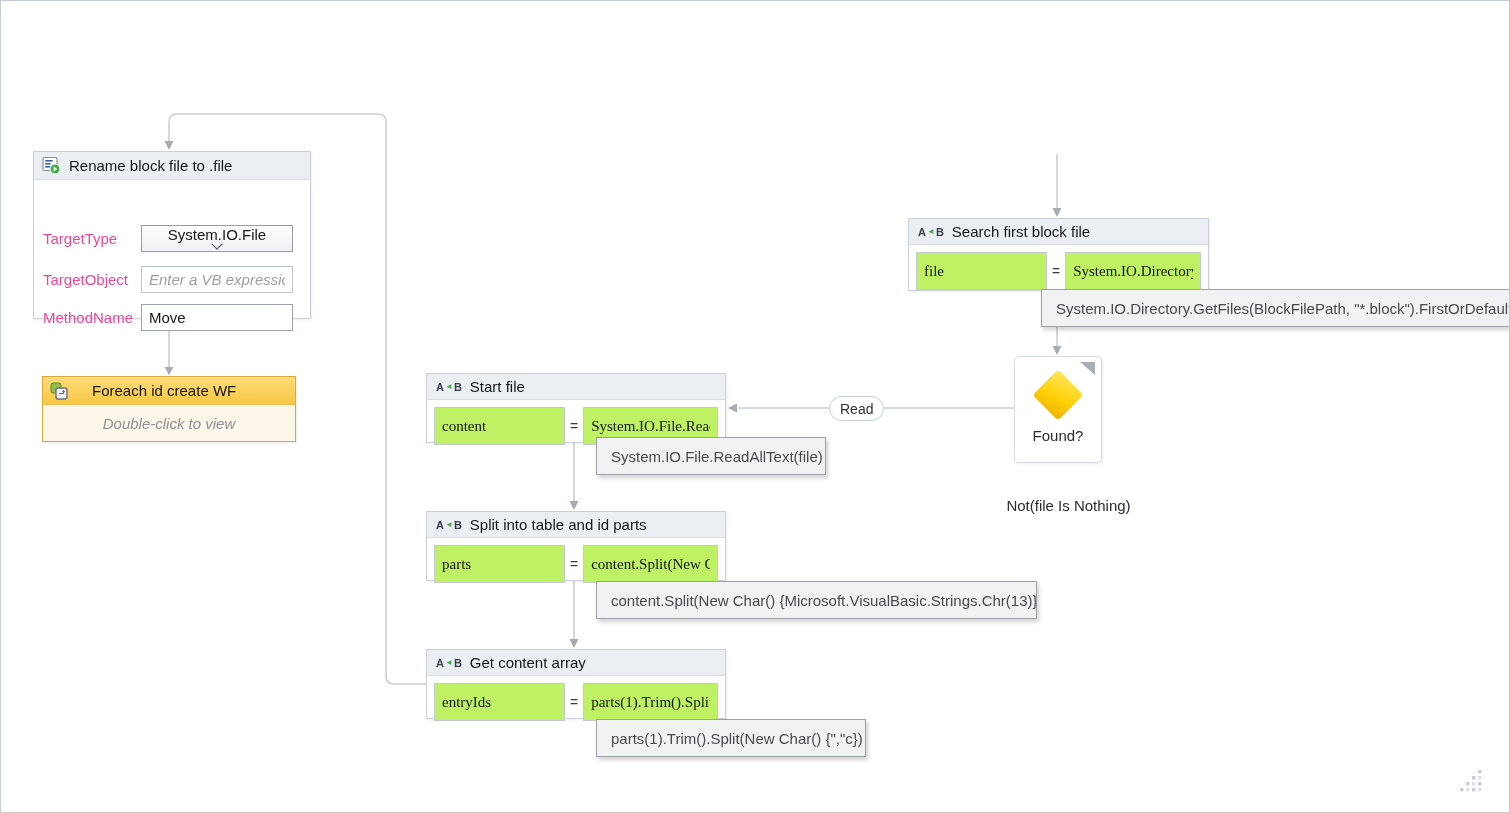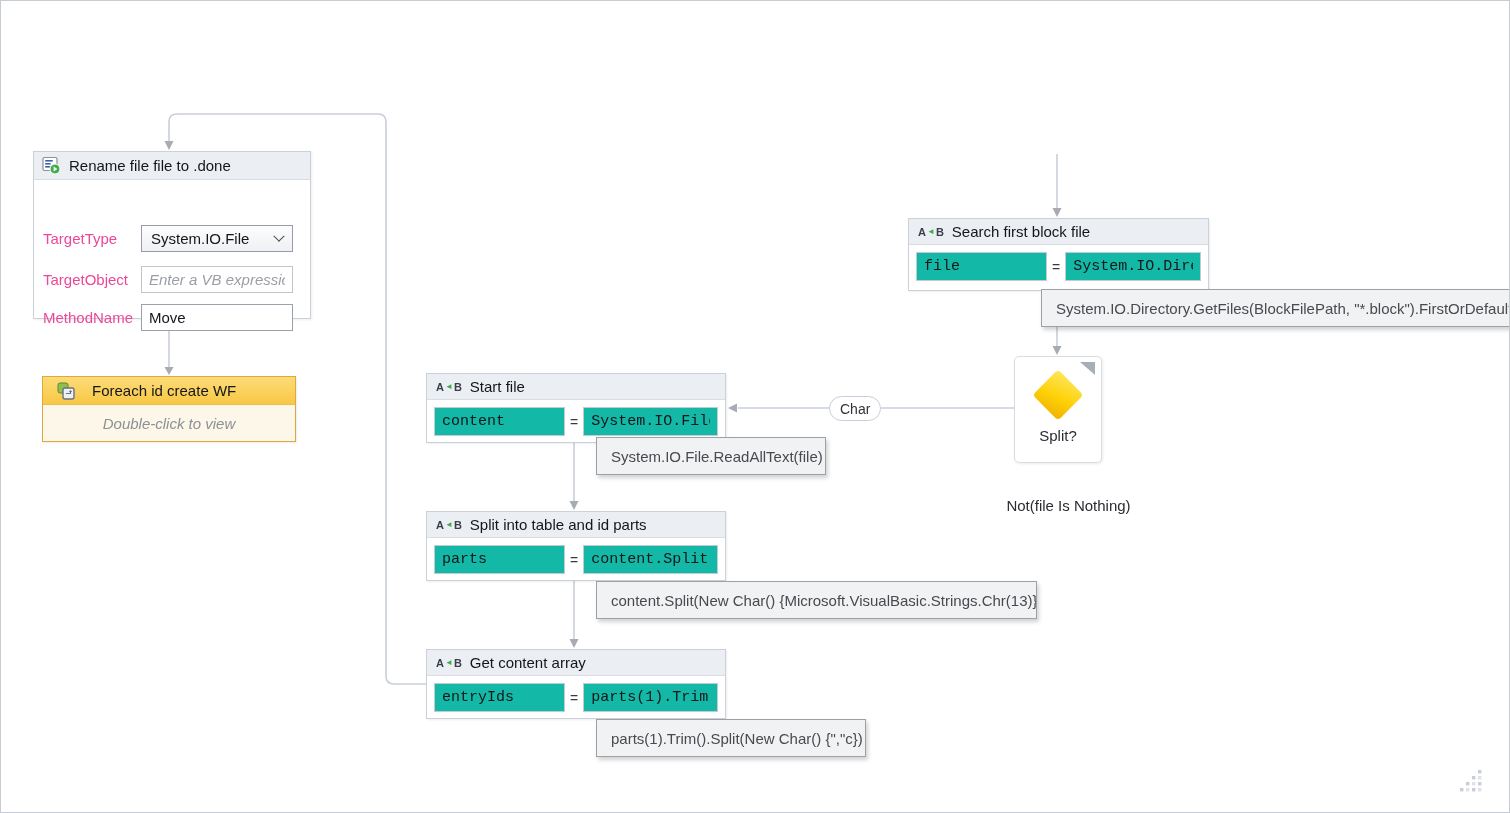--- a/index.html
+++ b/index.html
@@ -45,22 +45,22 @@
   .assign-h{
     height:25px;background:#ebeef2;border-bottom:1px solid #d9dde2;
     display:flex;align-items:center;gap:8px;padding:0 9px;
     font-size:15px;color:#15161a;white-space:nowrap;overflow:hidden;
   }
   .ab{display:flex;align-items:center;flex:none;}
   .ab .l{font-size:11px;font-weight:700;color:#3a3e48;}
   .ab .plus{color:#3fae49;font-size:8px;margin:0 1px;}
   .assign-b{display:flex;align-items:center;padding:7px 7px 0 7px;}
   .tb{
-    height:29px;border:1px solid #c3cad4;background:#14b8a6;box-sizing:border-box;
-    font-family:Liberation Mono, monospace;font-size:15px;color:#15161a;padding:0 7px;
+    height:38px;border:1px solid #c3cad4;background:#bef264;box-sizing:border-box;
+    font-family:Liberation Serif, serif;font-size:15px;color:#15161a;padding:0 7px;
     outline:none;
   }
   .tb.var{width:131px;flex:none;}
   .tb.expr{flex:1;min-width:0;}
   .eq{font-size:14px;color:#3a3a3a;margin:0 5px;flex:none;}
   
   .tooltip{
     position:absolute;z-index:3;height:38px;box-sizing:border-box;
     background:#f1f2f3;border:1px solid #9da1a6;box-shadow:2px 3px 4px rgba(0,0,0,.18);
     display:flex;align-items:center;padding:0 14px;
@@ -81,38 +81,38 @@
   .invoke-h{
     height:27px;background:#ebeef2;border-bottom:1px solid #d9dde2;
     display:flex;align-items:center;gap:8px;padding:0 8px;
     font-size:15px;color:#15161a;white-space:nowrap;overflow:hidden;
   }
   .flabel{position:absolute;left:9px;font-size:15px;color:#ec4899;line-height:27px;}
   .combo{
     position:absolute;left:107px;width:152px;height:27px;box-sizing:border-box;
     border:1px solid #979da6;background:linear-gradient(#fdfdfe,#eef0f3);
     display:flex;align-items:center;justify-content:space-between;
-    font-size:15px;color:#15161a;padding:0 9px;cursor:default;
+    font-size:15px;color:#15161a;padding:0 9px;cursor:default;flex-direction:column;
   }
   .chev{width:7px;height:7px;border-right:1.6px solid #4a4f57;border-bottom:1.6px solid #4a4f57;
     transform:rotate(45deg) translate(-2px,-2px);}
   .ftb{
     position:absolute;left:107px;width:152px;height:27px;box-sizing:border-box;
     border:1px solid #9aa1ab;background:#fff;padding:0 7px;outline:none;
     font-family:"Liberation Sans",sans-serif;font-size:15px;color:#15161a;
   }
   .ftb::placeholder{font-style:italic;color:#9b9ea5;}
   
   .foreach{
     position:absolute;z-index:2;box-sizing:border-box;
     border:1px solid #dfa83a;background:#fcf7e8;box-shadow:1px 1px 2px rgba(0,0,0,.08);
   }
   .foreach-h{
     height:27px;background:linear-gradient(#fcdb79,#f8c844);border-bottom:1px solid #eebb4e;
-    display:flex;align-items:center;gap:17px;padding:0 14px;
+    display:flex;align-items:center;gap:24px;padding:0 7px;
     font-size:15px;color:#15161a;white-space:nowrap;overflow:hidden;
   }
   .foreach-b{height:37px;display:flex;align-items:center;justify-content:center;
     font-size:15px;font-style:italic;color:#8e9097;}
   .grip{position:absolute;left:1458px;top:768px;z-index:2;}
 </style>
 </head>
 <body>
 
 <div class="stage">
@@ -152,26 +152,26 @@
     <div class="assign-b">
       <input class="tb var" value="file" style="">
       <span class="eq">=</span>
       <input class="tb expr" value="System.IO.Directory.GetFiles(BlockFilePath, &quot;*.block&quot;).FirstOrDefault()" style="">
     </div>
   </div>
 
   <div class="simplenode" style="left:1013px;top:355px;width:88px;height:107px;">
     <div class="corner-tri"></div>
     <div class="diamond"></div>
-    <div class="nodelabel" style="margin-top:14px;">Split?</div>
+    <div class="nodelabel" style="margin-top:14px;">Found?</div>
   </div>
 
   <div class="cond" style="left:985px;top:496px;width:165px;">Not(file Is Nothing)</div>
 
-  <div class="pill" style="left:828px;top:395px;">Char</div>
+  <div class="pill" style="left:828px;top:395px;">Read</div>
 
   <div class="assign" style="left:425px;top:372px;width:300px;height:70px;">
     <div class="assign-h">
       <span class="ab">
           <span class="l">A</span>
           <span class="plus">◄</span>
           <span class="l">B</span>
         </span>
       <span>Start file</span>
     </div>
@@ -217,21 +217,21 @@
   <div class="invoke" style="left:32px;top:150px;width:278px;height:168px;">
     <div class="invoke-h">
       <svg width="19" height="19" viewBox="0 0 19 19">
         <rect x="1" y="1.5" width="14" height="13" rx="1.5" fill="#ffffff" stroke="#8a9099" stroke-width="1.2"></rect>
         <rect x="3.2" y="4" width="7.5" height="1.6" fill="#3a62a8"></rect>
         <rect x="3.2" y="7" width="5.5" height="1.6" fill="#3a62a8"></rect>
         <rect x="3.2" y="10" width="6.5" height="1.6" fill="#3a62a8"></rect>
         <circle cx="13" cy="13" r="5" fill="#3fae49" stroke="#ffffff" stroke-width="1"></circle>
         <polygon points="11.6,10.6 11.6,15.4 15.4,13" fill="#ffffff"></polygon>
       </svg>
-      <span>Rename file file to .done</span>
+      <span>Rename block file to .file</span>
     </div>
     <div style="position:relative;height:141px;">
       <span class="flabel" style="top:45px;">TargetType</span>
       <div class="combo" style="top:45px;">
         <span>System.IO.File</span>
         <span class="chev"></span>
       </div>
       <span class="flabel" style="top:86px;">TargetObject</span>
       <input class="ftb" style="top: 86px; border-color: rgb(192, 198, 205);" placeholder="Enter a VB expression">
       <span class="flabel" style="top:124px;">MethodName</span>

